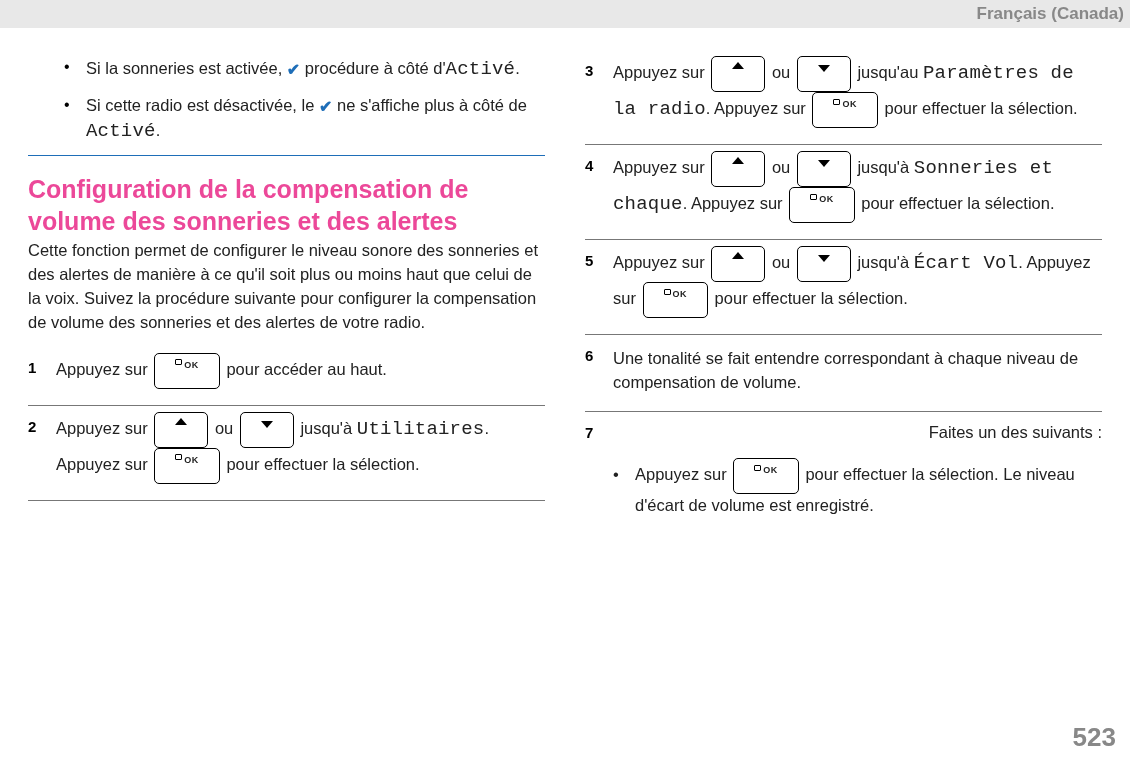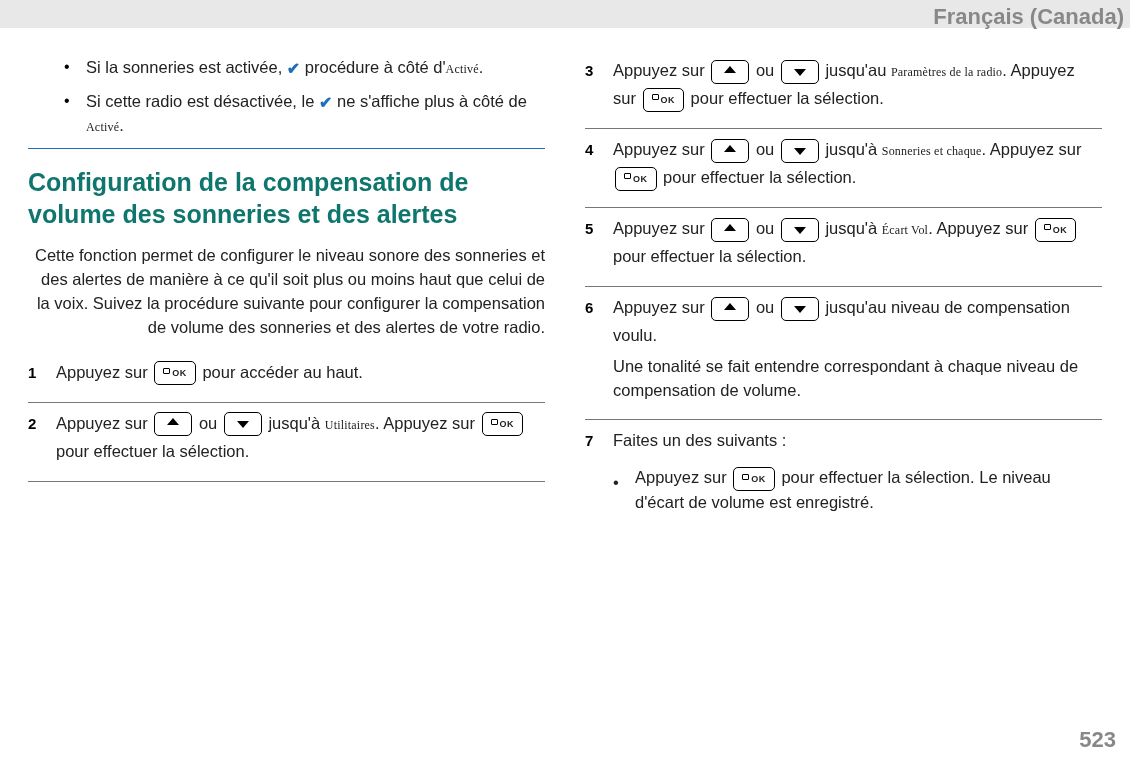--- a/index.html
+++ b/index.html
@@ -15,57 +15,56 @@
   .topbar {
     height: 28px;
     background: #e8e8e8;
   }
   .header-lang {
     position: absolute;
     top: 4px;
     right: 6px;
     font-weight: bold;
     color: #888;
-    font-size: 22px;
+    font-size: 17px;
   }
   .page-number {
     position: absolute;
     bottom: 8px;
     right: 14px;
     font-weight: bold;
     color: #888;
-    font-size: 22px;
+    font-size: 26px;
   }
   .content {
     display: flex;
     gap: 40px;
     padding: 28px 28px 10px 28px;
   }
   .col {
     flex: 1;
     min-width: 0;
   }
   .heading {
-    color: #0f766e;
+    color: #ec4899;
     font-size: 25px;
     font-weight: bold;
     line-height: 1.25;
-    margin: 18px 0 14px 0;
+    margin: 18px 0 2px 0;
   }
   .hr {
     border: none;
     border-top: 1.5px solid #1e6eb8;
     margin: 10px 0 14px 0;
   }
   .intro {
     font-size: 16.5px;
     color: #222;
     line-height: 1.45;
     margin-bottom: 18px;
-    text-align: right;
   }
   .step {
     padding-bottom: 10px;
   }
   .step-row {
     display: flex;
     gap: 8px;
   }
   .step-num {
     font-weight: bold;
@@ -98,39 +97,39 @@
     flex-shrink: 0;
     padding-top: 2px;
   }
   .bullet-body {
     flex: 1;
     font-size: 16.5px;
     color: #222;
     line-height: 1.45;
   }
   .mono {
-    font-family: Liberation Serif, serif;
-    font-size: 12px;
+    font-family: Liberation Mono, monospace;
+    font-size: 19px;
     letter-spacing: 0.2px;
   }
   .check {
     display: inline-block;
     color: #1e6eb8;
     font-weight: bold;
     font-size: 16px;
     vertical-align: middle;
   }
   .key {
     display: inline-block;
     vertical-align: middle;
     border: 1.5px solid #000;
     border-radius: 5px;
-    height: 24px;
+    height: 36px;
     min-width: 38px;
-    padding: 0 8px;
+    padding: 0 20px;
     line-height: 17px;
     text-align: center;
     background: #fff;
     margin: 0 2px;
     position: relative;
   }
   .key.ok::after {
     content: "";
   }
   .key.ok .oklabel {
@@ -160,20 +159,21 @@
     position: relative;
     top: -2px;
   }
   .key.down .tri {
     border-top: 7px solid #000;
     position: relative;
     top: 1px;
   }
   .step7-lead {
     margin-bottom: 12px;
+    text-align: right;
   }
 </style>
 </head>
 <body>
 
 <div class="topbar"></div>
 <div class="header-lang">Français (Canada)</div>
 
 <div class="content">
 
@@ -251,23 +251,20 @@
           <span>Appuyez sur </span><span class="key up"><span class="tri"></span></span><span> ou </span><span class="key down"><span class="tri"></span></span><span> jusqu'à </span><span class="mono">Écart Vol</span><span>. Appuyez sur </span><span class="key ok"><span class="okicon"></span><span class="oklabel">OK</span></span><span> pour effectuer la sélection.</span>
         </div>
       </div>
     </div>
     <hr class="step-hr">
 
     <div class="step">
       <div class="step-row">
         <div class="step-num">6</div>
         <div class="step-body">
-          <div>
-            <span>Appuyez sur </span><span class="key up"><span class="tri"></span></span><span> ou </span><span class="key down"><span class="tri"></span></span><span> jusqu'au niveau de compensation voulu.</span>
-          </div>
           <div style="line-height:1.45; margin-top:6px;">Une tonalité se fait entendre correspondant à chaque niveau de compensation de volume.</div>
         </div>
       </div>
     </div>
     <hr class="step-hr">
 
     <div class="step">
       <div class="step-row">
         <div class="step-num">7</div>
         <div class="step-body">

